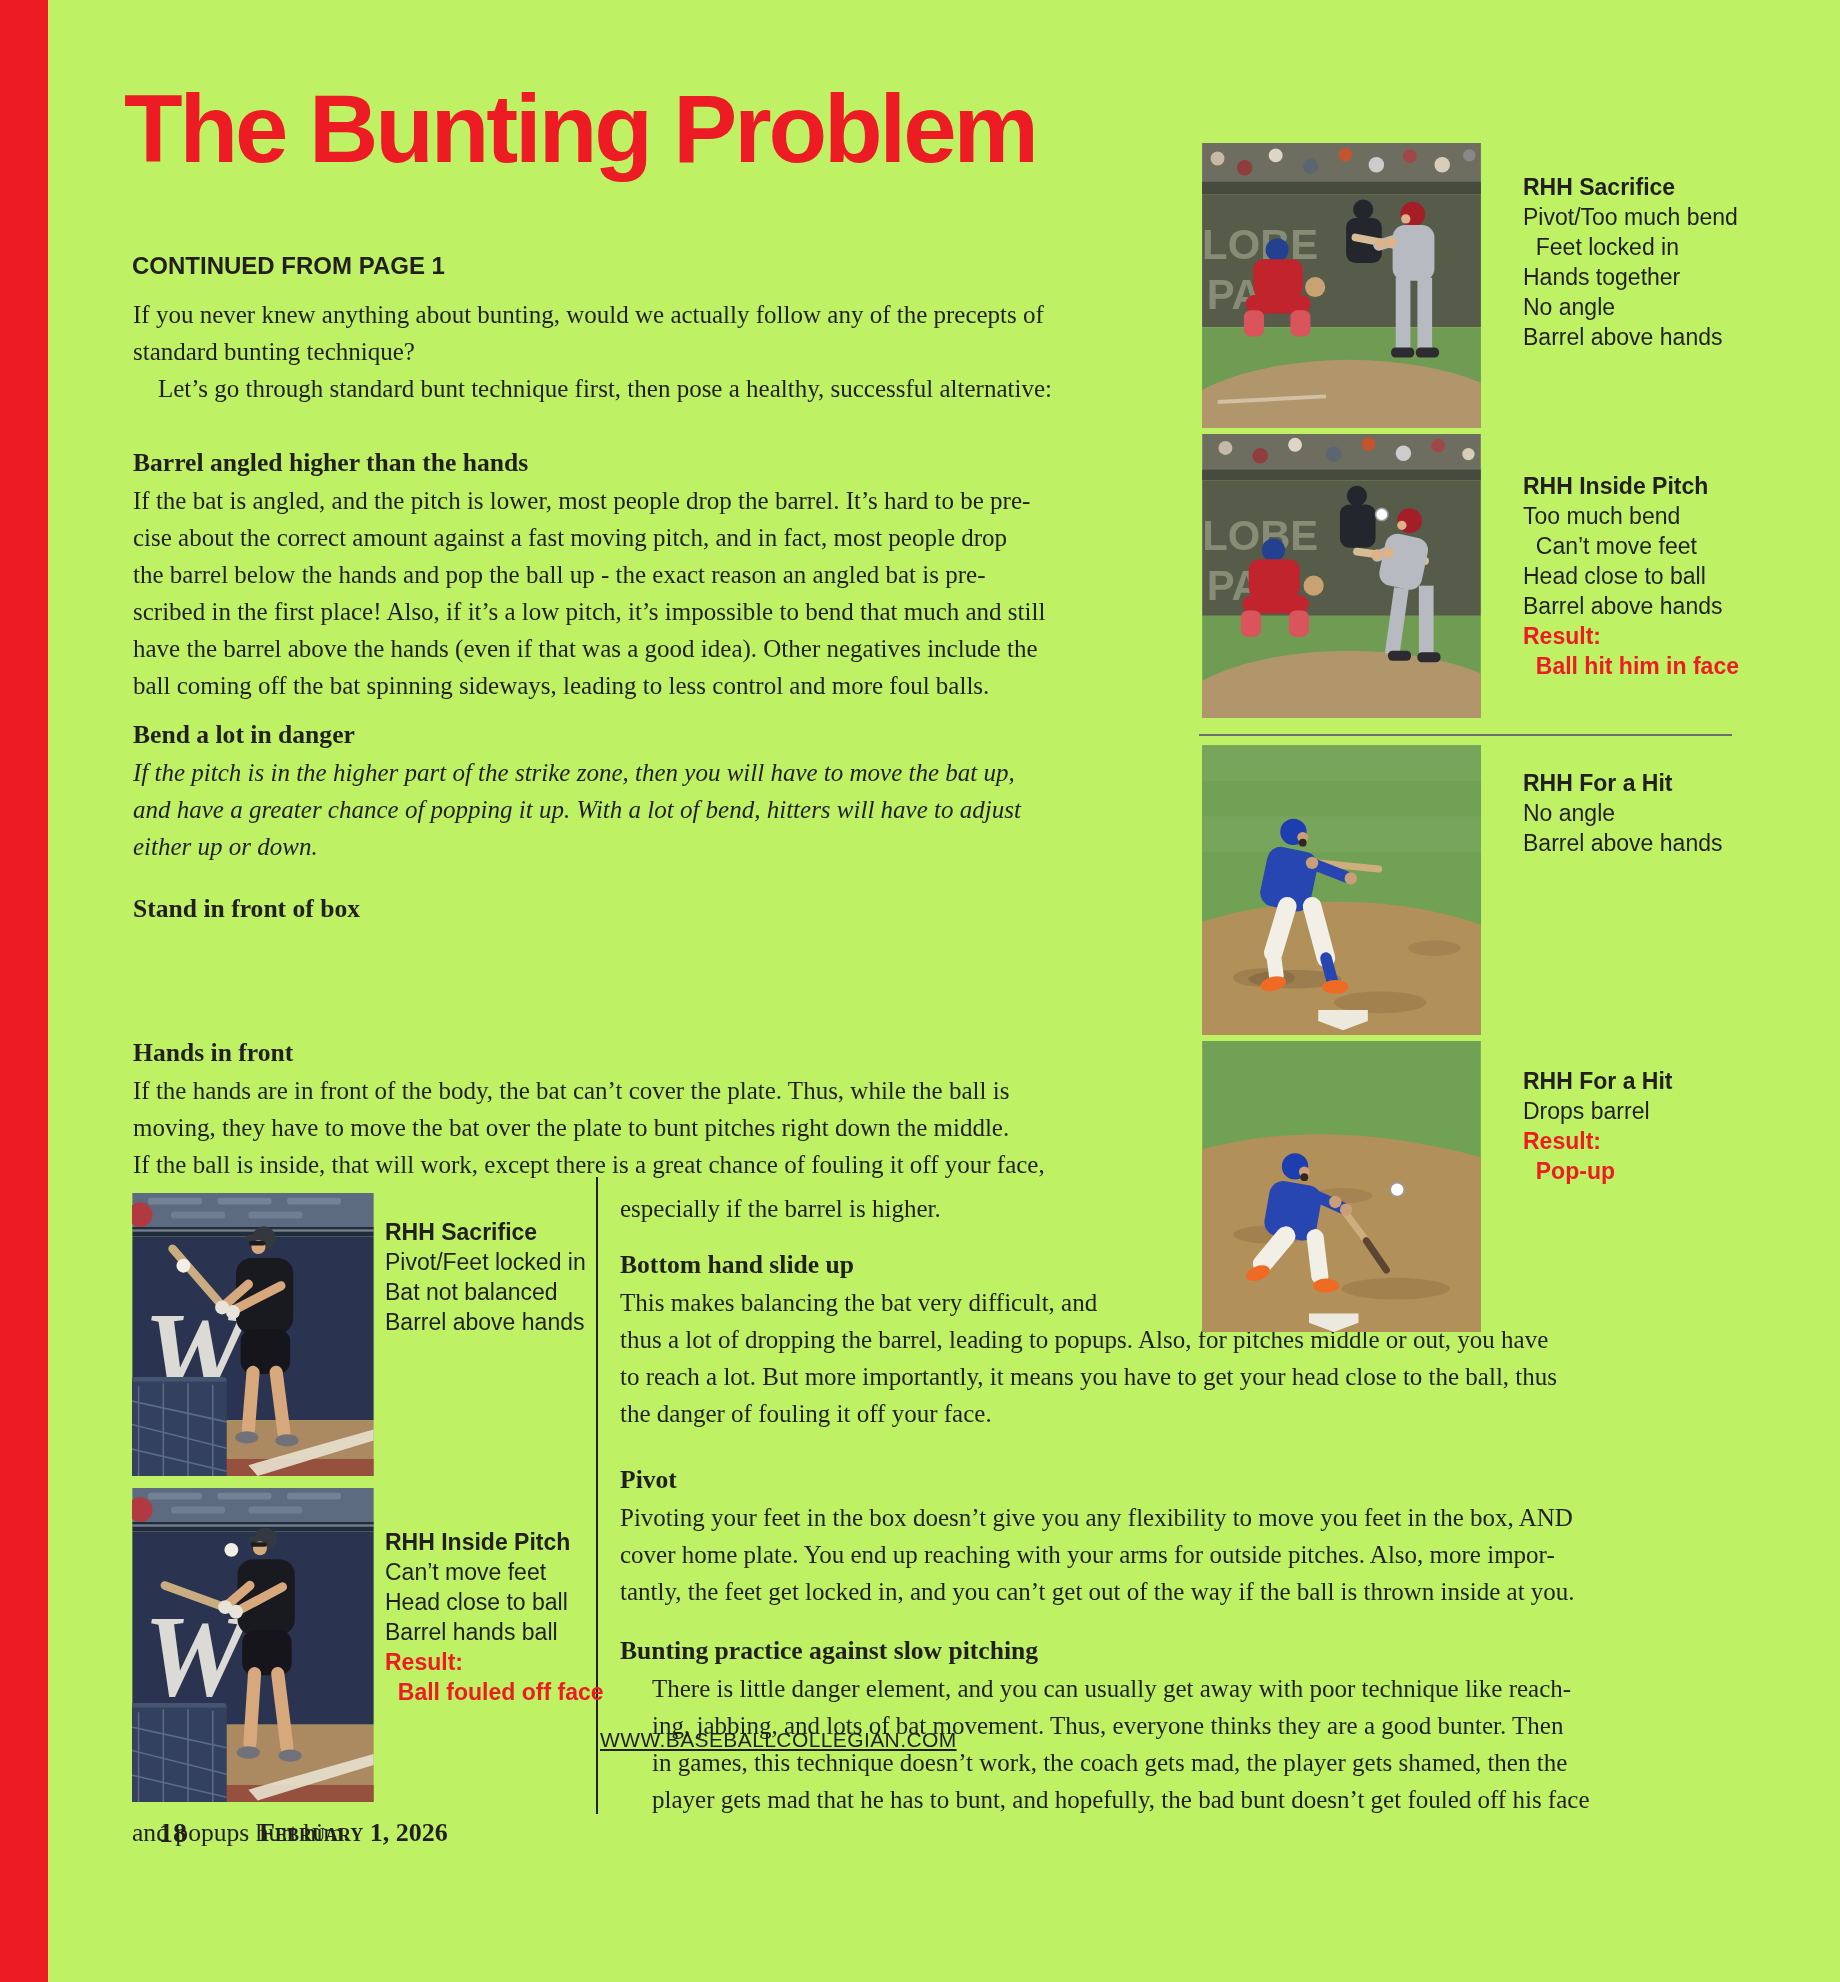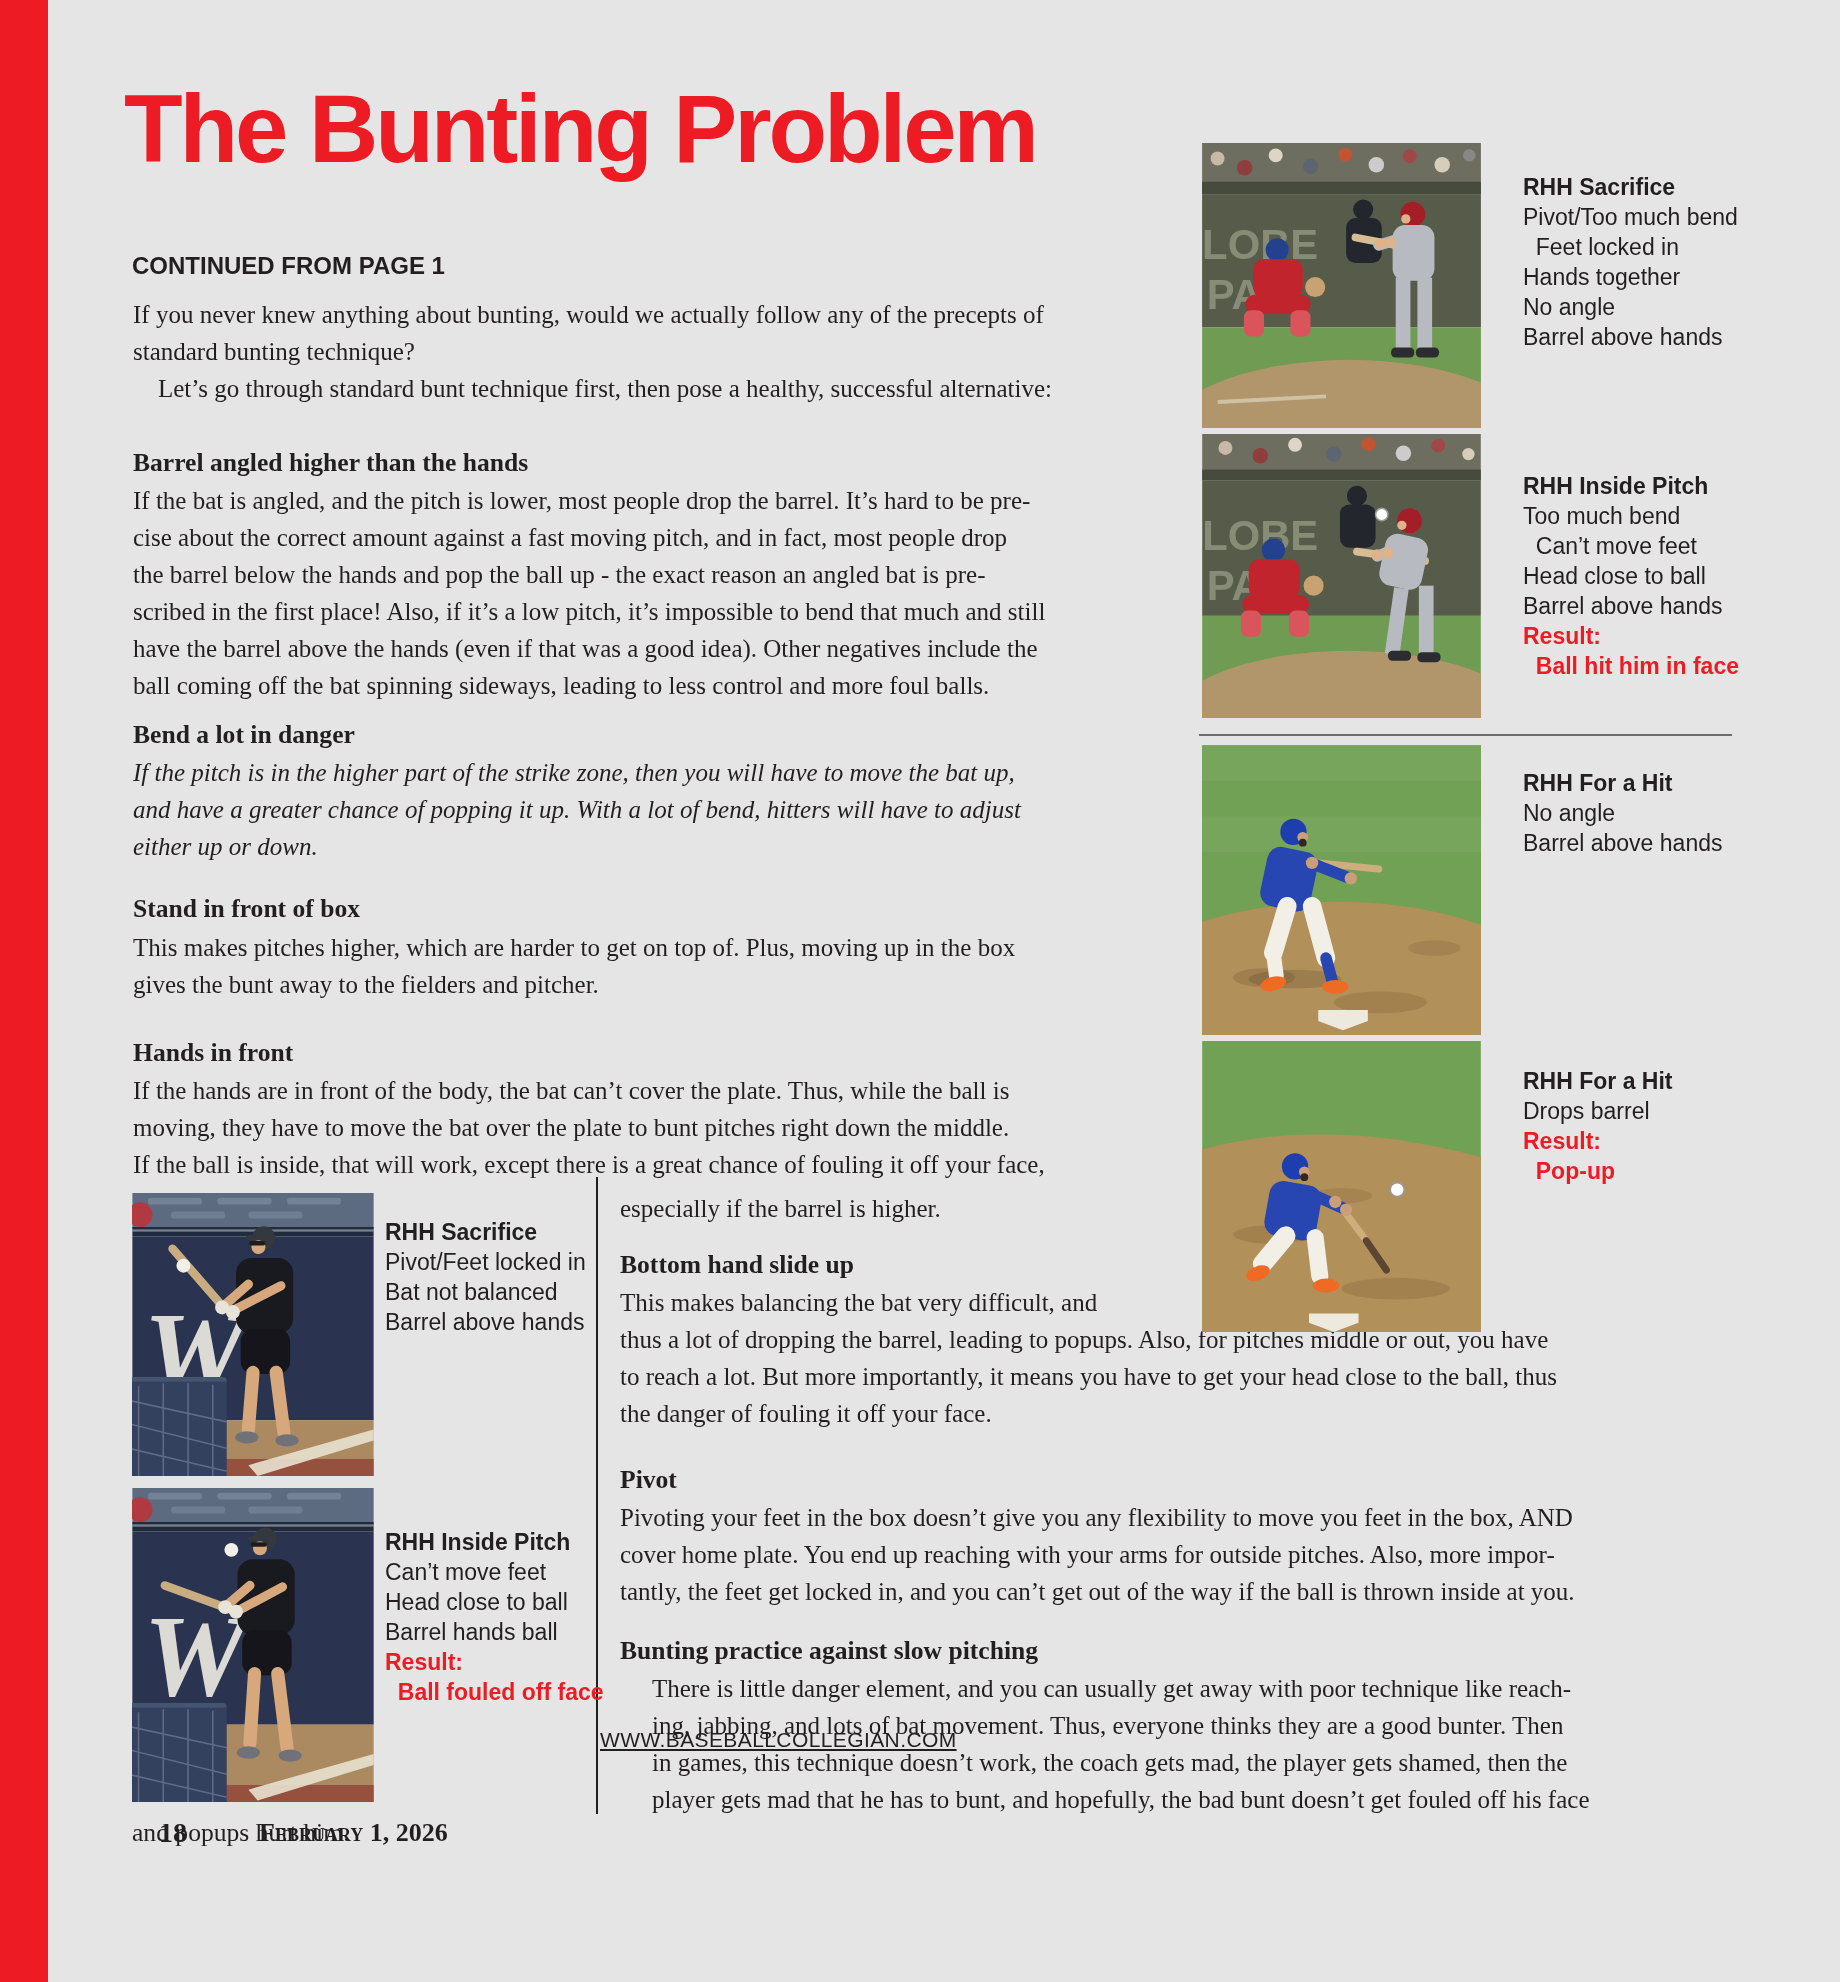--- a/index.html
+++ b/index.html
@@ -1,16 +1,16 @@
 <!DOCTYPE html>
 <html style="font-size:12.4px"><head>
 <meta charset="utf-8">
 <style>
   html,body { margin:0; padding:0; background:#ffffff; }
-  #page { position:relative; width:1840px; height:1983px; background:#e5e5e5;
+  #page { position:relative; width:1840px; height:1983px; background:#bef264;
           font-family:"Liberation Serif", serif; color:#231f20; overflow:hidden; }
   .abs { position:absolute; }
   .stripe { left:0; top:0; width:48px; height:1983px; background:#ed1c24; }
   .title { left:124px; top:74px; font-family:"Liberation Sans", sans-serif; font-weight:bold;
            font-size:96px; letter-spacing:-3.1px; color:#ed1c24; white-space:pre; }
   .kicker { left:132px; top:252px; font-family:"Liberation Sans", sans-serif; font-weight:bold;
             font-size:24px; white-space:pre; }
   .body-text { font-size:25px; line-height:37px; white-space:pre; }
   .sec-head { font-size:25.6px; font-weight:bold; white-space:pre; }
   .cap { width:310px; }
@@ -49,22 +49,20 @@
 scribed in the first place! Also, if it’s a low pitch, it’s impossible to bend that much and still
 have the barrel above the hands (even if that was a good idea). Other negatives include the
 ball coming off the bat spinning sideways, leading to less control and more foul balls.</div>
 
   <div class="abs sec-head" style="left:133px; top:720px;">Bend a lot in danger</div>
   <div class="abs body-text" style="left:133px; top:754px;font-style:italic;">If the pitch is in the higher part of the strike zone, then you will have to move the bat up,
 and have a greater chance of popping it up. With a lot of bend, hitters will have to adjust
 either up or down.</div>
 
   <div class="abs sec-head" style="left:133px; top:894px;">Stand in front of box</div>
-  <div class="abs body-text" style="left:133px; top:929px;">This makes pitches higher, which are harder to get on top of. Plus, moving up in the box
-gives the bunt away to the fielders and pitcher.</div>
 
   <div class="abs sec-head" style="left:133px; top:1038px;">Hands in front</div>
   <div class="abs body-text" style="left:133px; top:1072px;">If the hands are in front of the body, the bat can’t cover the plate. Thus, while the ball is
 moving, they have to move the bat over the plate to bunt pitches right down the middle.
 If the ball is inside, that will work, except there is a great chance of fouling it off your face,</div>
 
   <div class="abs vrule"></div>
 
   <div class="abs body-text" style="left:620px; top:1190px;">especially if the barrel is higher.</div>
 

